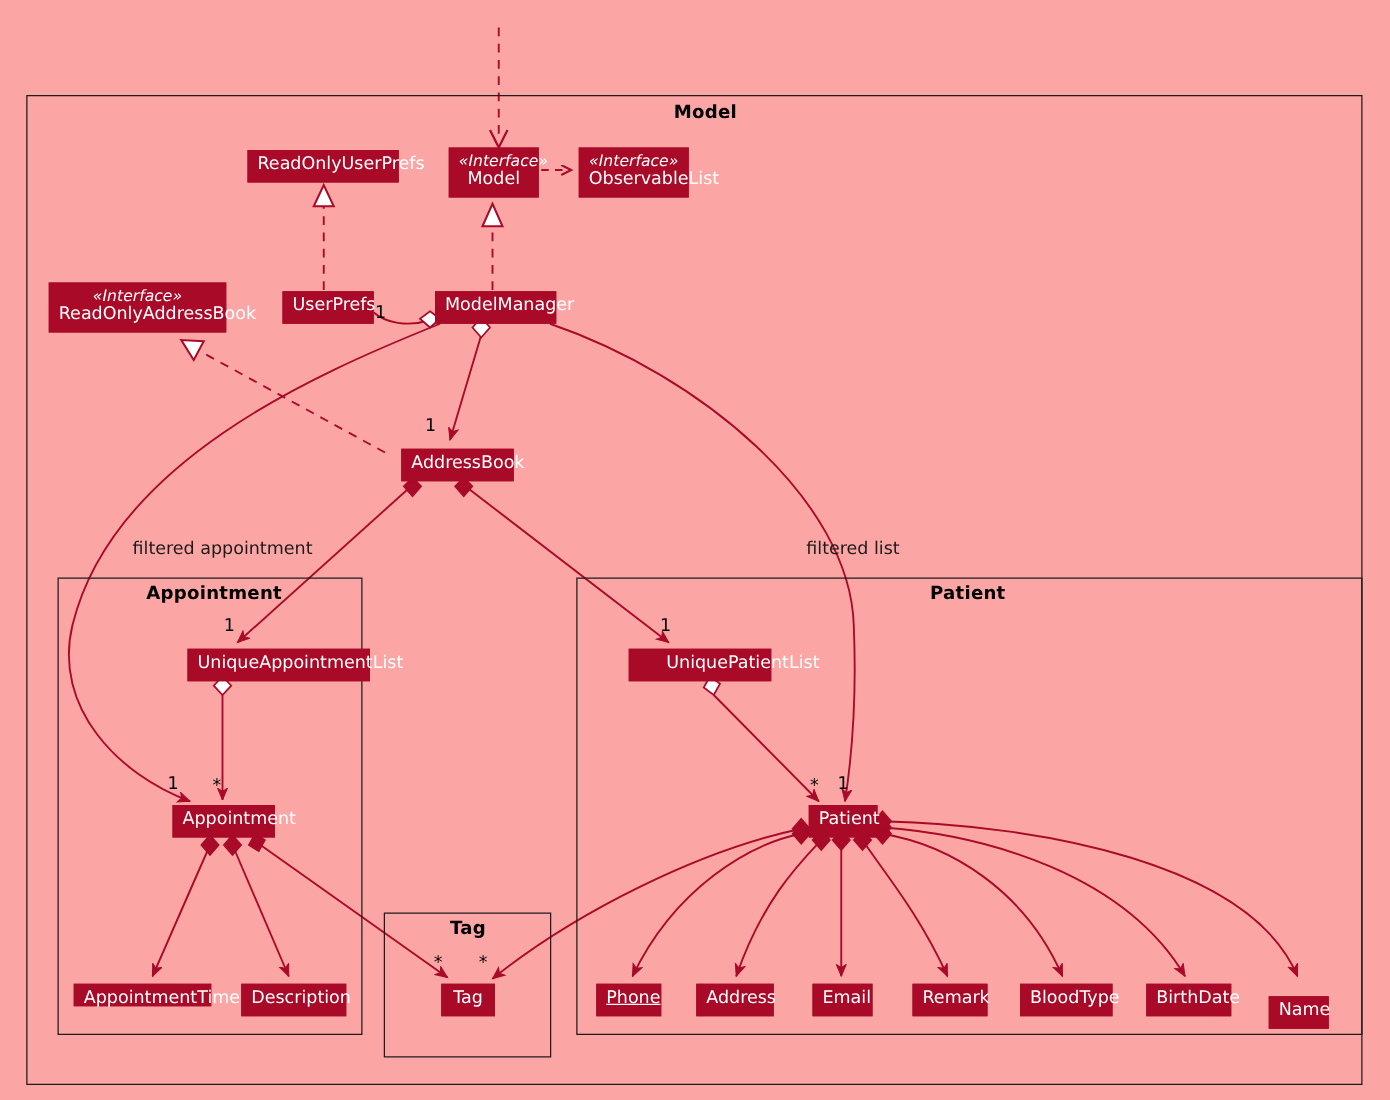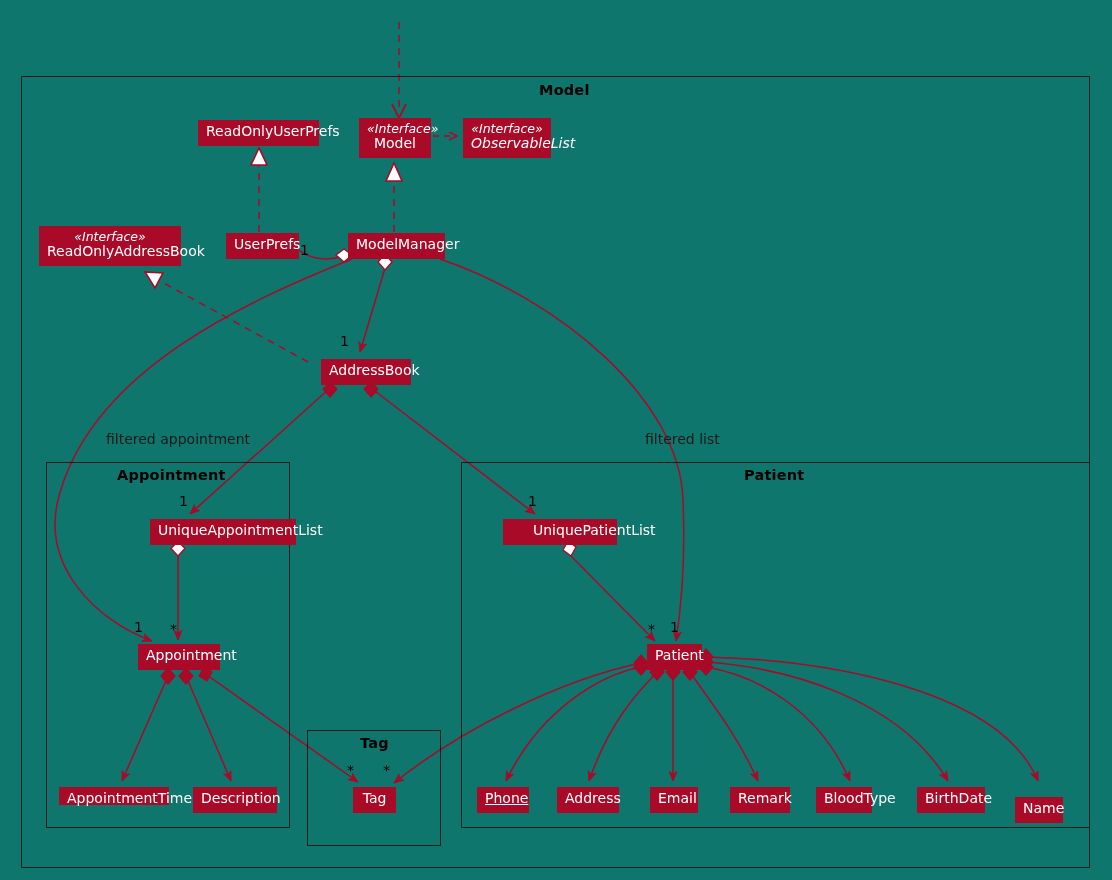--- a/index.html
+++ b/index.html
@@ -6,21 +6,21 @@
   html, body {
     margin: 0;
     padding: 0;
     background: #ffffff;
     font-family: "DejaVu Sans", "Liberation Sans", sans-serif;
   }
   #canvas {
     position: relative;
     width: 1112px;
     height: 880px;
-    background: #0f766e;
+    background: #fca5a5;
     overflow: hidden;
   }
   svg.layer {
     position: absolute;
     left: 0;
     top: 0;
     width: 1112px;
     height: 880px;
     pointer-events: none;
   }
@@ -55,21 +55,20 @@
     font-style: italic;
     font-size: 12.5px;
     line-height: 1.15;
   }
   .cls.iface .nm {
     display: block;
     font-style: normal;
   }
   .cls.iface-italic .nm {
     display: block;
-    font-style: italic;
   }
   .mult {
     position: absolute;
     font-size: 14px;
     color: #000000;
     white-space: nowrap;
     line-height: 1;
   }
   .edge-label {
     position: absolute;
@@ -320,21 +319,21 @@
   </div>
 
   <div class="cls" style="left:650px; top:787px; width:48px; height:26px;">
     <span class="nm">Email</span>
   </div>
 
   <div class="cls" style="left:730px; top:787px; width:60px; height:26px;">
     <span class="nm">Remark</span>
   </div>
 
-  <div class="cls" style="left:816px; top:787px; width:56px; height:26px;">
+  <div class="cls" style="left:816px; top:787px; width:74px; height:26px;">
     <span class="nm">BloodType</span>
   </div>
 
   <div class="cls" style="left:917px; top:787px; width:68px; height:26px;">
     <span class="nm">BirthDate</span>
   </div>
 
   <div class="cls" style="left:1015px; top:787px; width:48px; height:26px;margin-top:10px;">
     <span class="nm">Name</span>
   </div>

